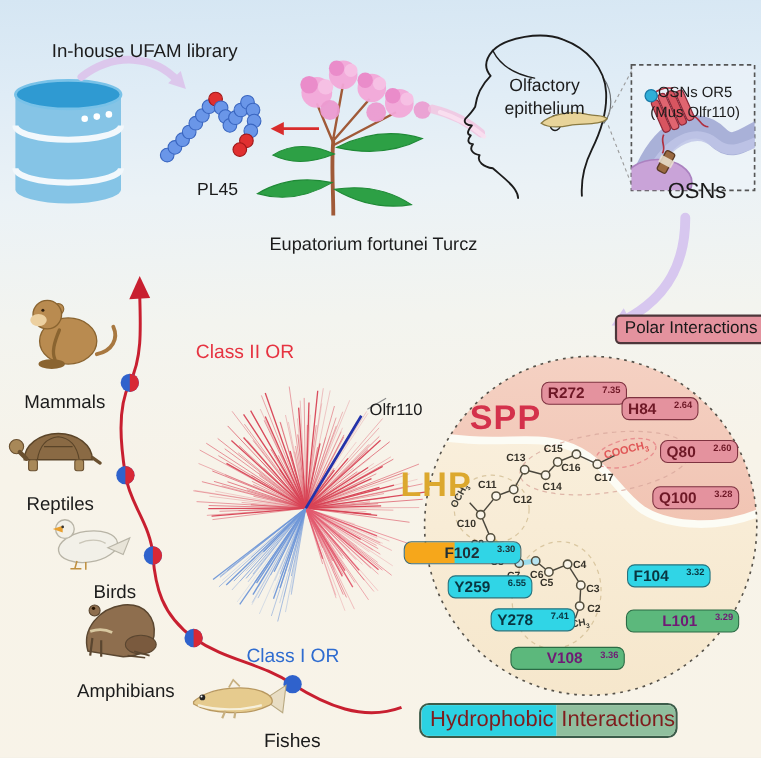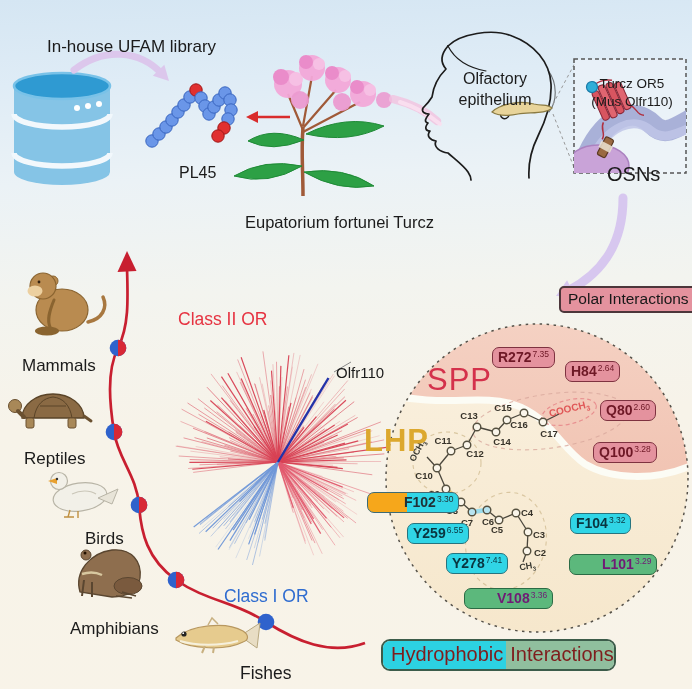--- a/index.html
+++ b/index.html
@@ -17,24 +17,24 @@
   #lbl-receptor{left:582px;top:61px;width:100px;text-align:center;font-size:13.5px;line-height:1.3;white-space:normal;}
   #lbl-osn{left:607px;top:149px;font-size:20px;}
   #lbl-class2{left:178px;top:295px;font-size:17.5px;color:#e63341;}
   #lbl-class1{left:224px;top:572px;font-size:17.5px;color:#2f6cd0;}
   #lbl-olfr110{left:336px;top:350px;font-size:15px;}
   #lbl-mammals{left:22px;top:342px;font-size:17px;}
   #lbl-reptiles{left:24px;top:435px;font-size:17px;}
   #lbl-birds{left:85px;top:515px;font-size:17px;}
   #lbl-amphibians{left:70px;top:605px;font-size:17px;}
   #lbl-fishes{left:240px;top:649px;font-size:17.5px;}
-  #lbl-spp{left:427px;top:348px;font-size:31px;font-weight:400;color:#d4314b;letter-spacing:1px;text-align:right;}
+  #lbl-spp{left:427px;top:348px;font-size:31px;font-weight:700;color:#d4314b;letter-spacing:1px;text-align:right;}
   #lbl-lhp{left:364px;top:409px;font-size:31px;font-weight:700;color:#dca82e;letter-spacing:1px;}
   .badge{position:absolute;padding:1px 5px 2px;border-radius:7px;font-size:14px;font-weight:700;white-space:nowrap;}
-  .badge .sup{font-size:8.5px;font-weight:400;position:relative;top:-5px;margin-left:1px;}
+  .badge .sup{font-size:8.5px;font-weight:700;position:relative;top:-5px;margin-left:16px;}
   .pink{background:#e4929e;border:1.7px solid #7e3240;color:#6e1826;}
   .cyan{background:#30d5e6;border:1.7px solid #27747f;color:#093540;}
   .green{background:#5cb87c;border:1.7px solid #2b6b45;color:#701a75;padding-left:32px;}
   .split{background:linear-gradient(90deg,#f6a71b 0%,#f6a71b 43%,#30d5e6 43%);border:1.7px solid #3d6b75;color:#203036;padding-left:36px;}
   .b-r272{left:492px;top:347px}.b-h84{left:565px;top:361px}.b-q80{left:600px;top:400px}.b-q100{left:593px;top:442px}
   .b-f102{left:367px;top:492px}.b-y259{left:407px;top:523px}.b-y278{left:446px;top:553px}.b-v108{left:464px;top:588px}
   .b-f104{left:570px;top:513px}.b-l101{left:569px;top:554px}
   #polar-badge{position:absolute;left:559px;top:286px;background:#e4929e;border:2px solid #4c363a;border-radius:5px;
     padding:2px 7px 3px;font-size:15.5px;color:#181818;font-weight:500;white-space:nowrap;}
   #hydro-badge{position:absolute;left:381px;top:639px;border:2px solid #3c5c4a;border-radius:9px;display:flex;
@@ -556,21 +556,21 @@
         <text x="570" y="412" transform="rotate(-14 570 412)" fill="#e05858" font-size="10" font-weight="700" text-anchor="middle" font-family="&quot;Liberation Sans&quot;,sans-serif"><tspan>COOCH</tspan><tspan dy="3" font-size="7">3</tspan></text>
         <text x="420" y="452" transform="rotate(-62 420 452)" fill="#3a3a32" font-size="9" font-weight="700" text-anchor="middle" font-family="&quot;Liberation Sans&quot;,sans-serif"><tspan>OCH</tspan><tspan dy="3" font-size="6">3</tspan></text>
         <text x="528" y="569" transform="rotate(-10 528 569)" fill="#3a3a32" font-size="9" font-weight="700" text-anchor="middle" font-family="&quot;Liberation Sans&quot;,sans-serif"><tspan>CH</tspan><tspan dy="3" font-size="6">3</tspan></text>
       </g>
 </svg>
 
 <div class="lbl" id="lbl-library">In-house UFAM library</div>
 <div class="lbl" id="lbl-pl45">PL45</div>
 <div class="lbl" id="lbl-plant">Eupatorium fortunei Turcz</div>
 <div class="lbl" id="lbl-head">Olfactory epithelium</div>
-<div class="lbl" id="lbl-receptor"><span>Turcz OR5</span><br><span>(Mus Olfr110)</span></div>
+<div class="lbl" id="lbl-receptor"><span>OSNs OR5</span><br><span>(Mus Olfr110)</span></div>
 <div class="lbl" id="lbl-osn">OSNs</div>
 <div class="lbl" id="lbl-class2">Class II OR</div>
 <div class="lbl" id="lbl-class1">Class I OR</div>
 <div class="lbl" id="lbl-olfr110">Olfr110</div>
 <div class="lbl" id="lbl-mammals">Mammals</div>
 <div class="lbl" id="lbl-reptiles">Reptiles</div>
 <div class="lbl" id="lbl-birds">Birds</div>
 <div class="lbl" id="lbl-amphibians">Amphibians</div>
 <div class="lbl" id="lbl-fishes">Fishes</div>
 <div class="lbl" id="lbl-spp">SPP</div>

